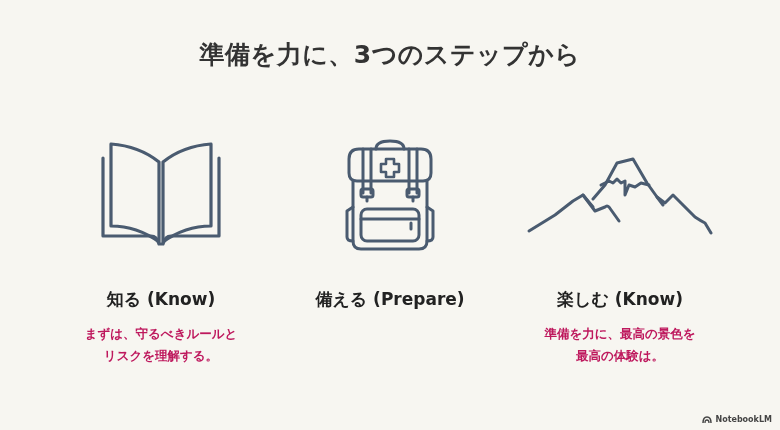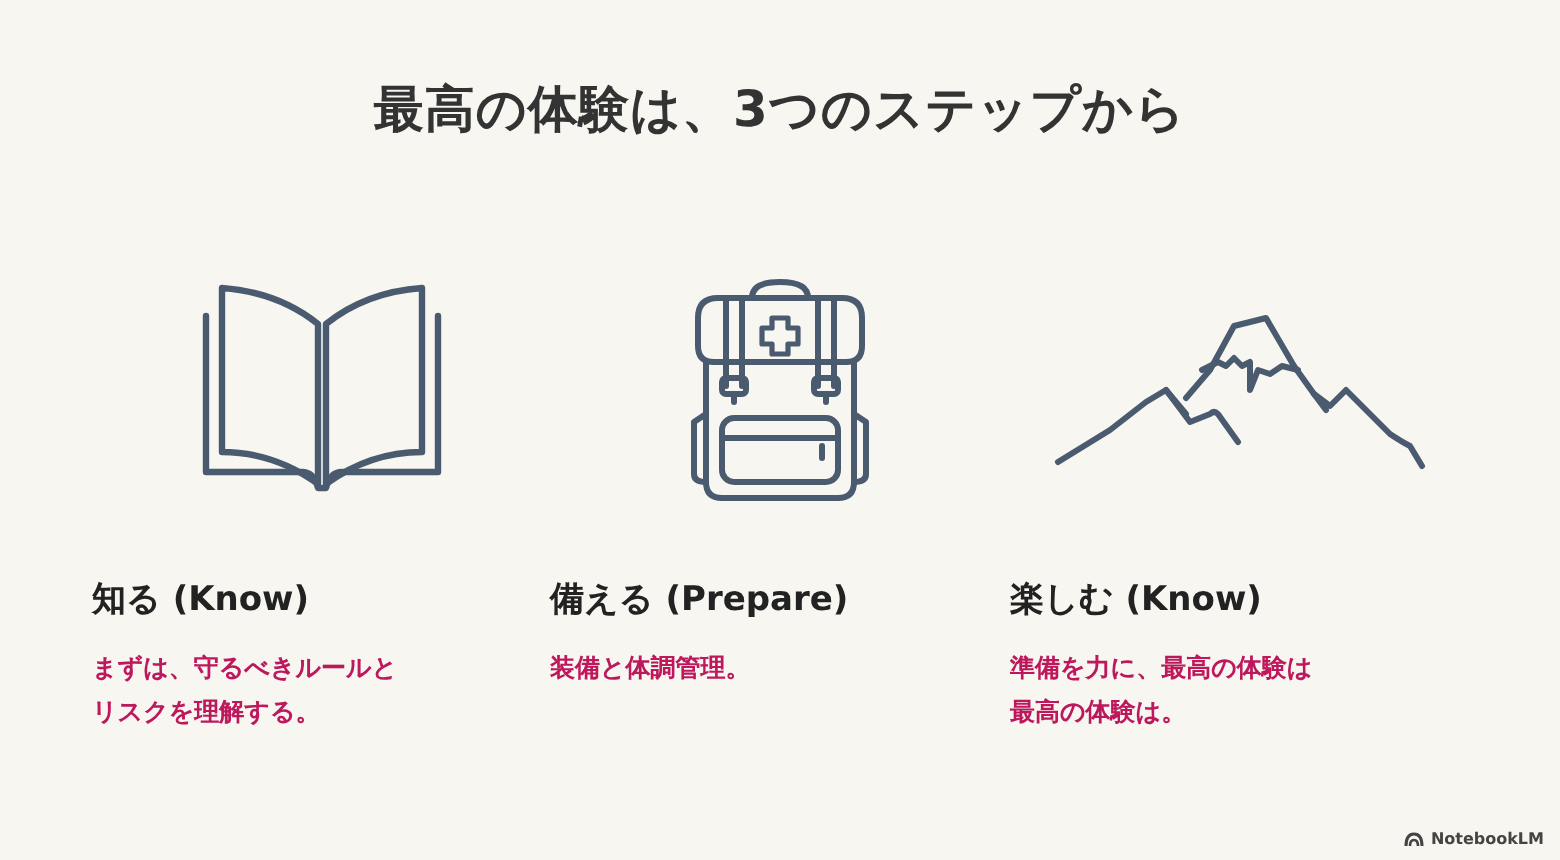--- a/index.html
+++ b/index.html
@@ -20,20 +20,21 @@
       text-align: center;
       font-size: 25px;
       font-weight: bold;
       color: #333333;
       letter-spacing: 0.5px;
     }
     .col {
       position: absolute;
       top: 130px;
       width: 230px;
+      text-align: center;
     }
     .col-1 { left: 46px; }
     .col-2 { left: 275px; }
     .col-3 { left: 505px; }
     .icon-wrap {
       height: 130px;
       display: flex;
       align-items: center;
       justify-content: center;
     }
@@ -56,21 +57,21 @@
       right: 8px; bottom: 6px;
       display: flex; align-items: flex-end; gap: 3px;
       font-size: 8px; font-weight: bold; color: #444444;
     }
     .watermark svg { display: block; }
   </style>
 </head>
 <body>
 
 <div class="slide">
-  <h1 class="title">最高の体験は、3つのステップから</h1>
+  <h1 class="title">準備を力に、3つのステップから</h1>
 
   <div class="col col-1">
     <div class="icon-wrap">
       <svg width="124" height="110" viewBox="0 0 124 110" fill="none" stroke="#4a5b70" stroke-width="3.2" stroke-linecap="round" stroke-linejoin="round">
 
         <path d="M12 4 L12 86 Q38 86 60 102 L60 22 Q40 6 12 4 Z"></path>
 
         <path d="M112 4 L112 86 Q86 86 64 102 L64 22 Q84 6 112 4 Z"></path>
 
         <path d="M4 18 L4 96 L52 96 Q58 96 60 104 L64 104 Q66 96 72 96 L120 96 L120 18"></path>
@@ -108,39 +109,38 @@
 
         <rect x="18" y="70" width="58" height="32" rx="6"></rect>
         <path d="M18 80 L76 80"></path>
         <path d="M68 84 L68 90"></path>
 
         <path d="M43 20 L51 20 L51 25 L56 25 L56 33 L51 33 L51 38 L43 38 L43 33 L38 33 L38 25 L43 25 Z" stroke-width="2.6"></path>
       </svg>
     </div>
     <div class="step-heading">備える (Prepare)</div>
     <div class="step-desc">
-      <div>装備と体調管理。</div>
     </div>
   </div>
 
   <div class="col col-3">
     <div class="icon-wrap">
       <svg width="190" height="80" viewBox="0 0 190 80" fill="none" stroke="#4a5b70" stroke-width="3" stroke-linecap="round" stroke-linejoin="round">
 
         <path d="M4 76 L30 60 L48 46 L58 40 L70 56 L80 52 Q82 50 84 52 L94 66"></path>
         <path d="M58 40 L68 52"></path>
         <path d="M68 44 L80 30 L92 8 L100 6 L108 4 L122 28 L132 42 L140 48 L148 40 L160 52 L170 62 Q176 66 180 68 L186 78"></path>
 
         <path d="M76 30 L84 26 L88 28 L92 24 L96 28 L100 26 L100 40 L104 30 L110 32 L116 28 L124 30"></path>
         <path d="M132 42 L138 50"></path>
       </svg>
     </div>
     <div class="step-heading">楽しむ (Know)</div>
     <div class="step-desc">
-      <div>準備を力に、最高の体験は</div>
+      <div>準備を力に、最高の景色を</div>
       <div>最高の体験は。</div>
     </div>
   </div>
 
   <div class="watermark">
     <svg width="10" height="8" viewBox="0 0 10 8">
       <path d="M1 7 Q1 1 5 1 Q9 1 9 7" fill="none" stroke="#444" stroke-width="1.5"></path>
       <path d="M3 7 Q3 4 5 4 Q7 4 7 7" fill="none" stroke="#444" stroke-width="1.3"></path>
     </svg>
     <span>NotebookLM</span>

